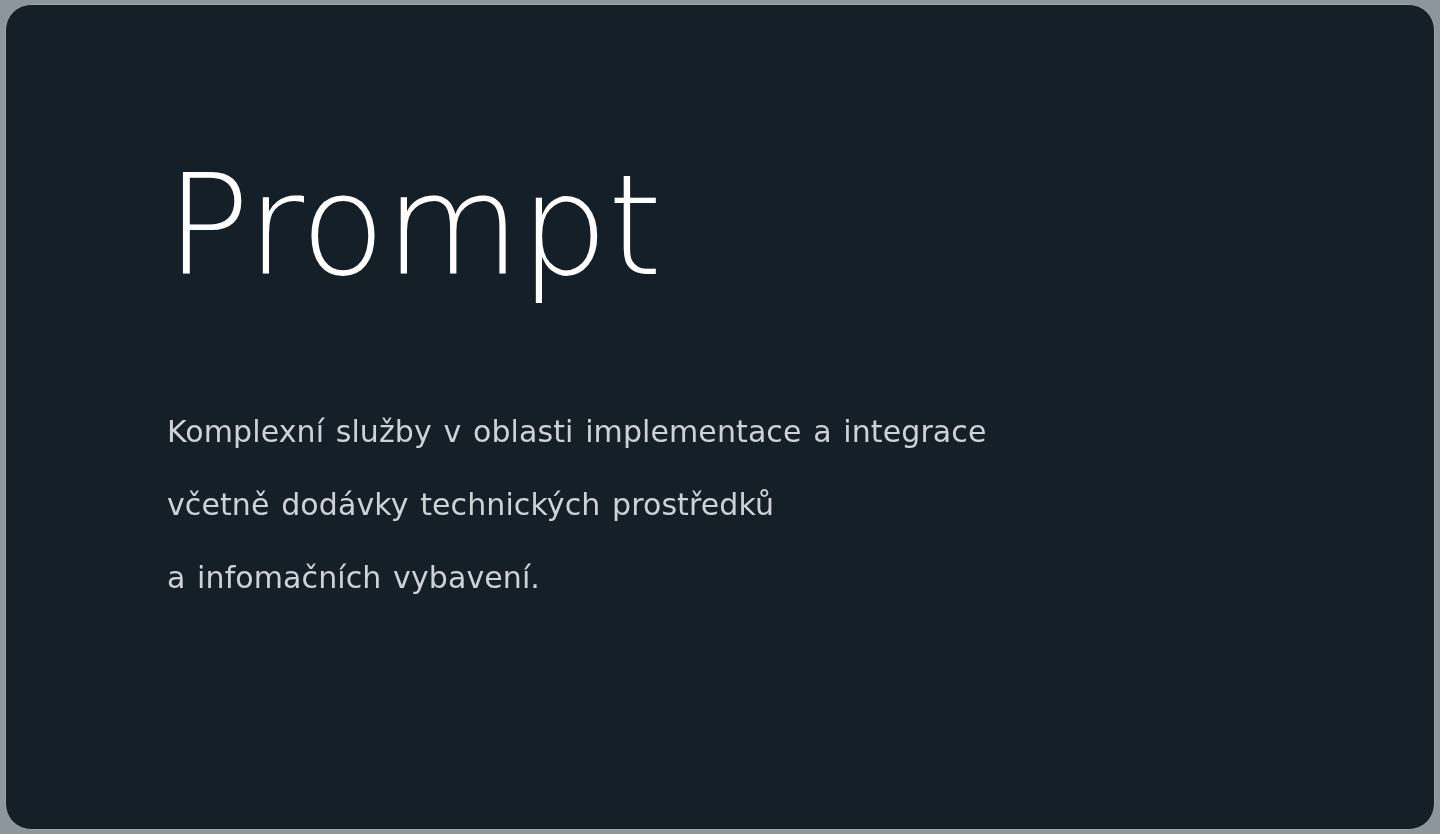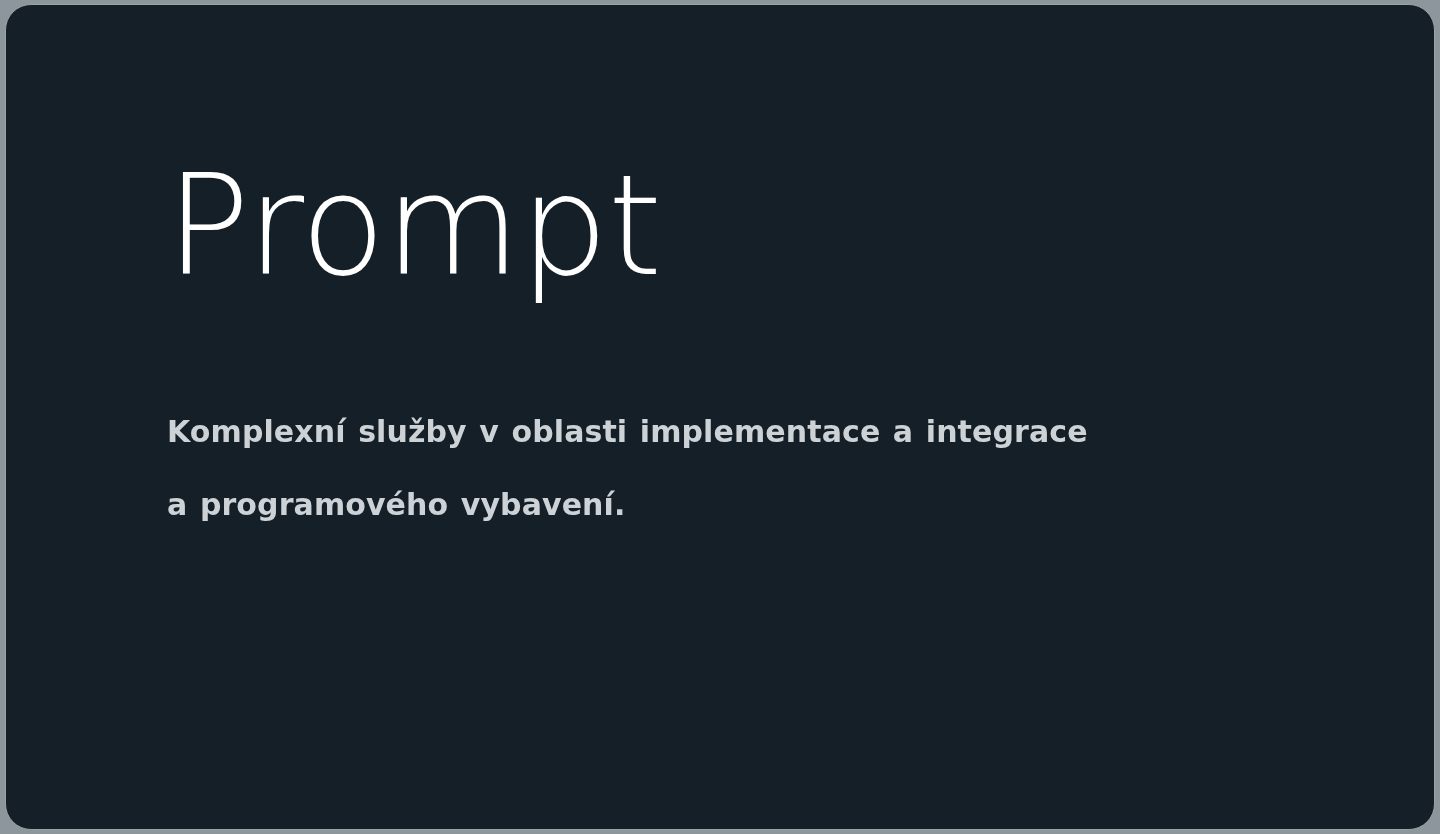--- a/index.html
+++ b/index.html
@@ -60,21 +60,21 @@
     white-space: nowrap;
   }
 
   .prompt-body {
     position: absolute;
     left: 161px;
     top: 390px;
     width: 1180px;
     margin: 0;
     font-family: "DejaVu Sans", sans-serif;
-    font-weight: 700;
+    font-weight: 400;
     font-size: 30px;
     line-height: 73px;
     color: #ccd2d5;
     word-spacing: 2px;
     letter-spacing: 0.1px;
   }
 
   .body-line {
     display: block;
     white-space: nowrap;
@@ -84,18 +84,19 @@
 <body>
 
 <div class="stage">
   <div class="prompt-card">
     <div class="card-inner">
 
       <h1 class="prompt-title">Prompt</h1>
 
       <p class="prompt-body">
         <span class="body-line">Komplexní služby v oblasti implementace a integrace</span>
-        <span class="body-line">a programového vybavení.</span>
+        <span class="body-line">včetně dodávky technických prostředků</span>
+        <span class="body-line">a infomačních vybavení.</span>
       </p>
 
     </div>
   </div>
 </div>
 
 </body></html>

